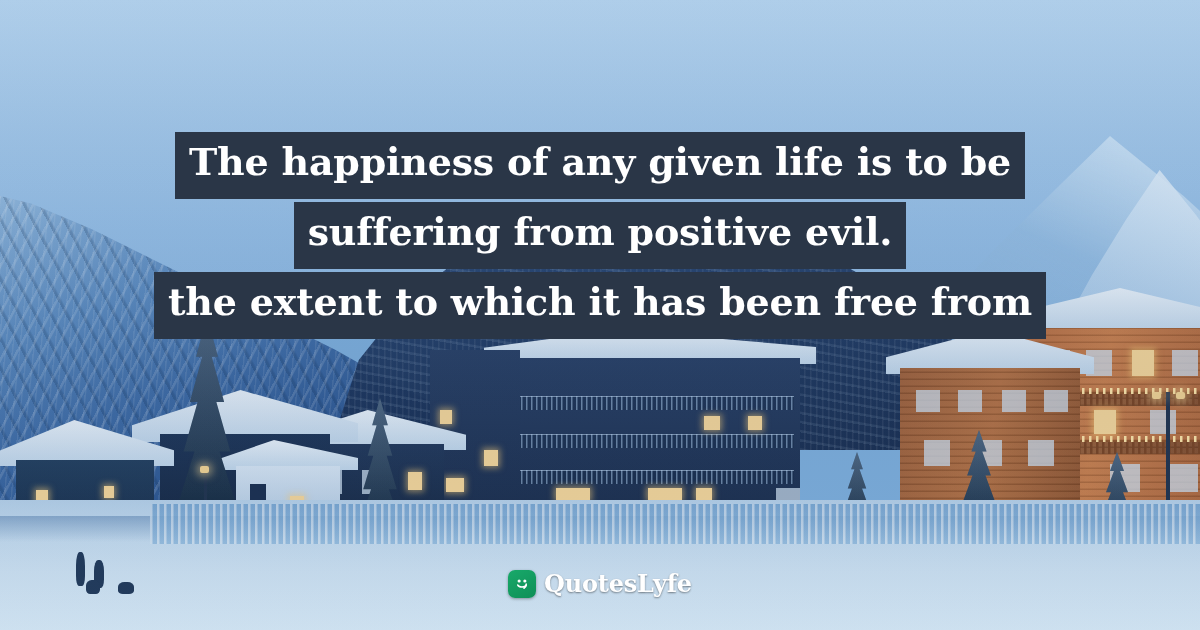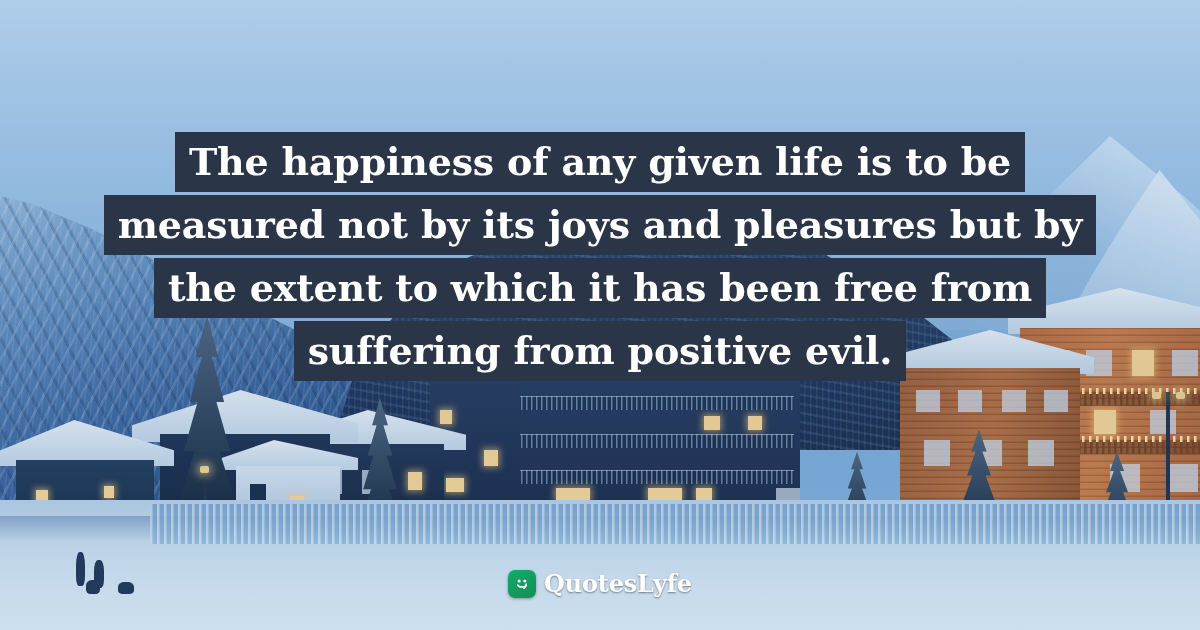--- a/index.html
+++ b/index.html
@@ -195,21 +195,21 @@
   }
   .qline {
     display: inline-block;
     background: #2a3647;
     color: #ffffff;
     font-family: "DejaVu Serif", "Liberation Serif", serif;
     font-weight: bold;
     font-size: 38px;
     line-height: 1.0;
     letter-spacing: -0.2px;
-    padding: 11px 14px 11px 14px;
+    padding: 11px 14px 18px 14px;
     white-space: nowrap;
   }
   .qrow { line-height: 0; margin-bottom: 3px; }
 
   .author-row {
     position: absolute;
     left: 0; top: 415px; width: 1200px;
     text-align: center;
     line-height: 0;
   }
@@ -387,27 +387,24 @@
     <div class="figure" style="left:118px; top:582px; width:16px; height:12px;"></div>
 
     <div class="photo-tint"></div>
   </div>
 
   <div class="quote-block">
     <div class="qrow">
       <span class="qline">The happiness of any given life is to be</span>
     </div>
     <div class="qrow">
-      <span class="qline">measured not by its joys and pleasures but by</span>
+      <span class="qline">suffering from positive evil.</span>
     </div>
     <div class="qrow">
       <span class="qline">the extent to which it has been free from</span>
-    </div>
-    <div class="qrow">
-      <span class="qline">suffering from positive evil.</span>
     </div>
   </div>
 
 
   <div class="logo-wrap">
     <span class="logo-mark">
       <svg width="18" height="18" viewBox="0 0 24 24" aria-hidden="true">
         <circle cx="8.2" cy="8" r="2.1" fill="#ffffff"></circle>
         <circle cx="15.8" cy="8" r="2.1" fill="#ffffff"></circle>
         <path d="M6.4 13.4c1.6 3.4 9.6 3.4 11.2 0" stroke="#ffffff" stroke-width="2.1" fill="none" stroke-linecap="round"></path>

